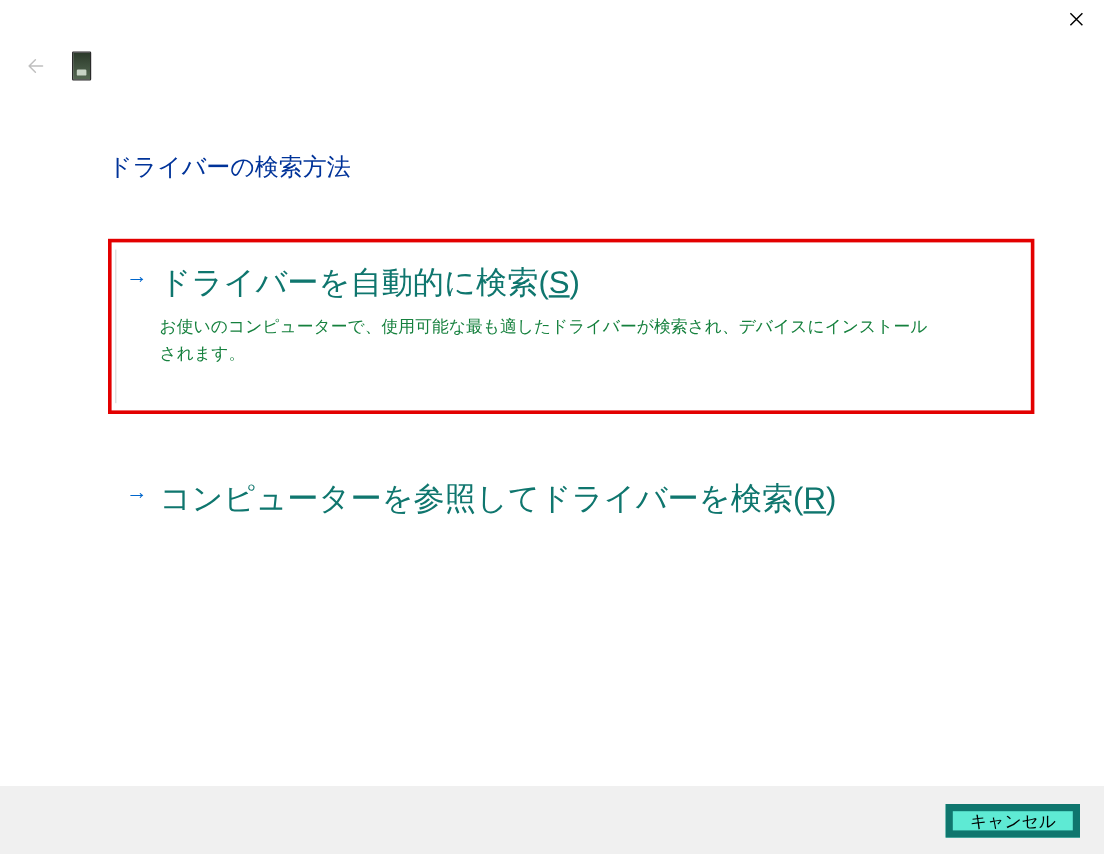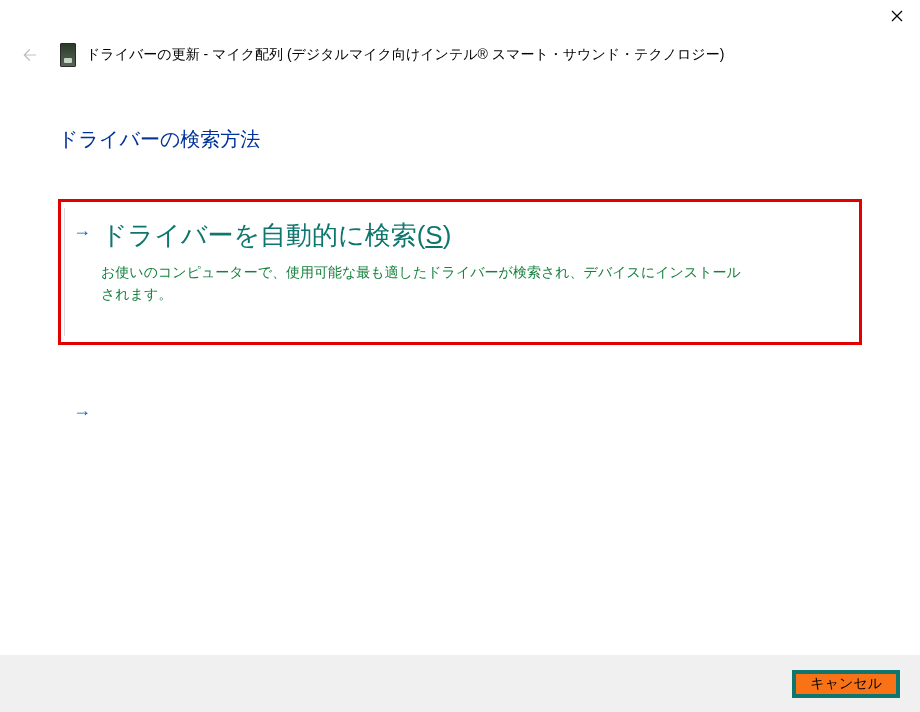--- a/index.html
+++ b/index.html
@@ -54,21 +54,21 @@
     position:absolute;
     left:3px; right:3px; top:14px; height:5px;
     background:#c8d4c6;
     border-radius:1px;
   }
   .header-title {
     font-size: 14px;
     color: #000;
   }
   .content {
-    padding-left: 58px;
+    padding-left: 90px;
     padding-right: 58px;
   }
   .section-heading {
     color: #003399;
     font-size: 20px;
     font-weight: 400;
     margin-top: 56px;
     margin-bottom: 46px;
   }
   .options {
@@ -121,22 +121,22 @@
     height: 57px;
     background: #f0f0f0;
     display: flex;
     justify-content: flex-end;
     align-items: center;
     padding-right: 20px;
   }
   .btn {
     min-width: 96px;
     height: 28px;
-    background: #f97316;
-    border: 4px solid #0f766e;
+    background: #5eead4;
+    border: 6px solid #0f766e;
     font-size: 14px;
     font-family: inherit;
     cursor: pointer;
     padding: 0 14px;
     margin-left: 28px;
   }
 </style>
 </head>
 <body>
 
@@ -148,41 +148,43 @@
   </div>
 </div>
 
 <div class="header-row">
   <div class="back-btn">
     <svg viewBox="0 0 24 24">
         <path d="M14 5 L7 12 L14 19 M7 12 L22 12" stroke="#bfbfbf" stroke-width="1.6" fill="none" stroke-linecap="round" stroke-linejoin="round"></path>
       </svg>
   </div>
   <div class="device-icon"></div>
-  <div class="header-title">ドライバーの更新 - マイク配列 (デジタルマイク向けインテル® スマート・サウンド・テクノロジー)</div>
 </div>
 
 <div class="content">
   <div class="section-heading">ドライバーの検索方法</div>
 
   <div class="options">
 
     <div class="option highlighted">
       <div class="opt-head">
         <span class="arrow">→</span>
         <span class="opt-title">
           <span>ドライバーを自動的に検索(</span><span class="accel">S</span><span>)</span>
         </span>
       </div>
       <div class="opt-desc">お使いのコンピューターで、使用可能な最も適したドライバーが検索され、デバイスにインストールされます。</div>
     </div>
 
     <div class="option">
       <div class="opt-head">
         <span class="arrow">→</span>
+        <span class="opt-title">
+          <span>コンピューターを参照してドライバーを検索(</span><span class="accel">R</span><span>)</span>
+        </span>
       </div>
     </div>
 
   </div>
 </div>
 
 <div class="footer">
   <button class="btn">キャンセル</button>
 </div>
 

